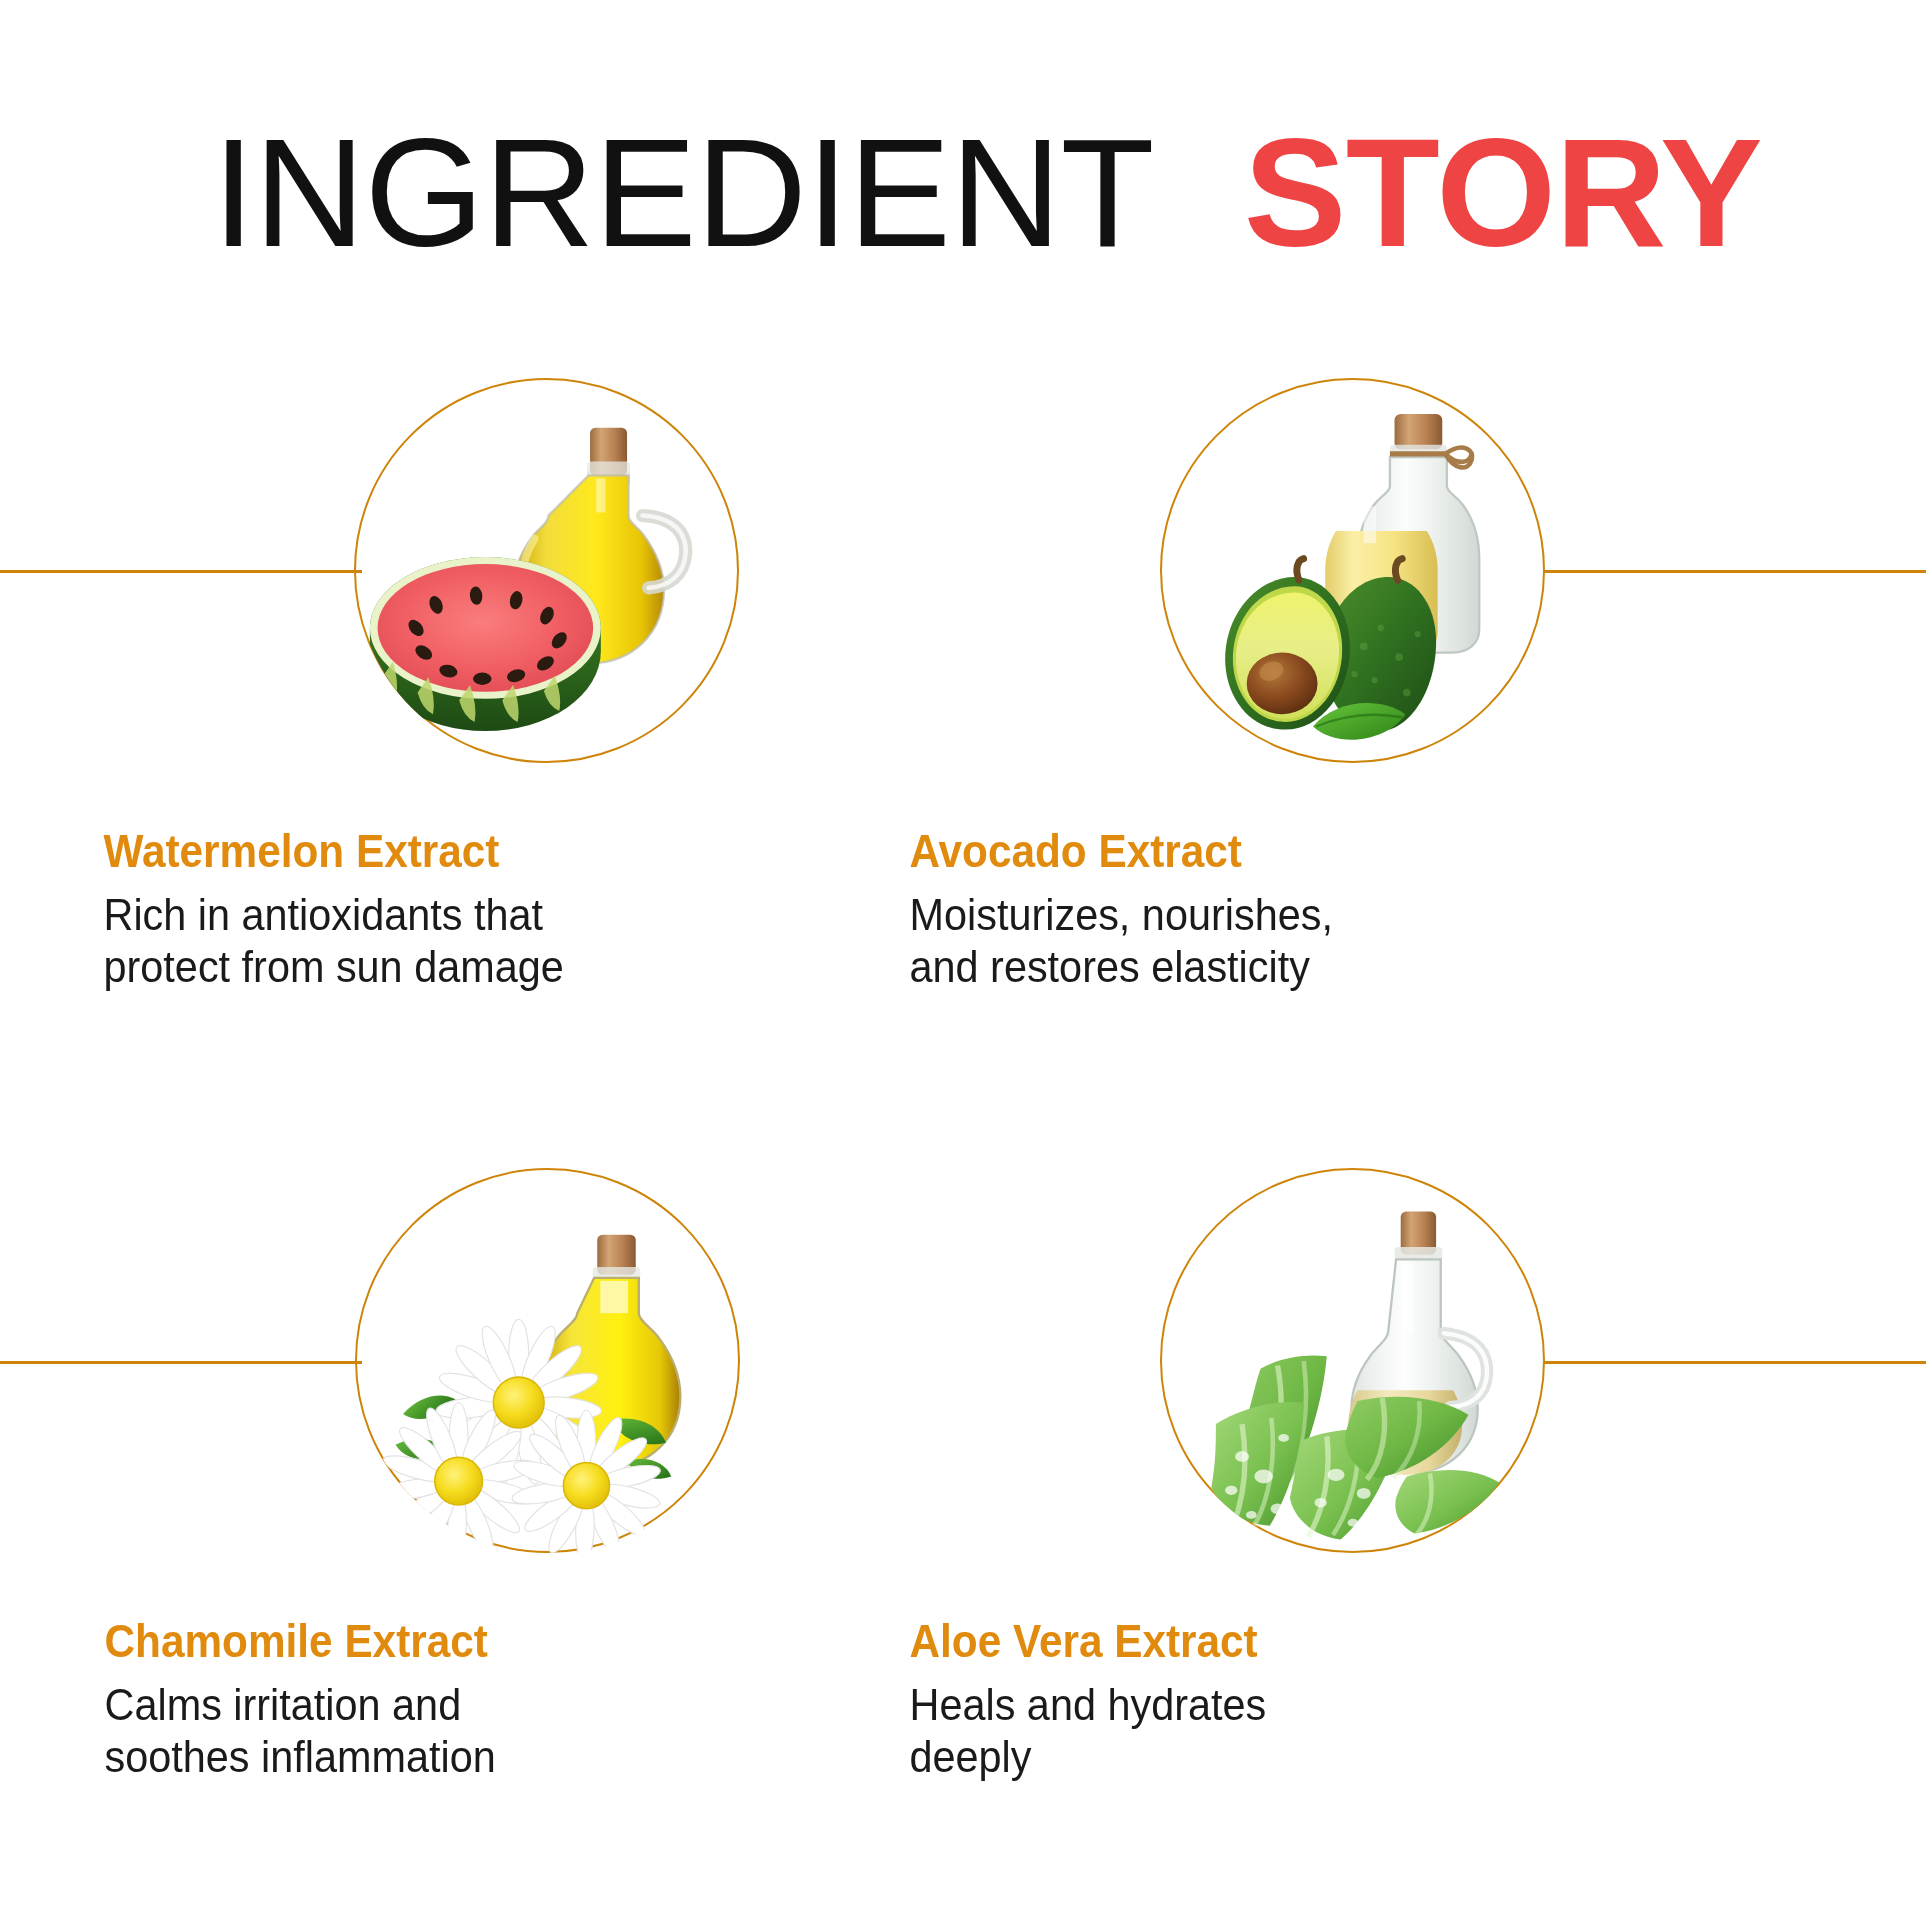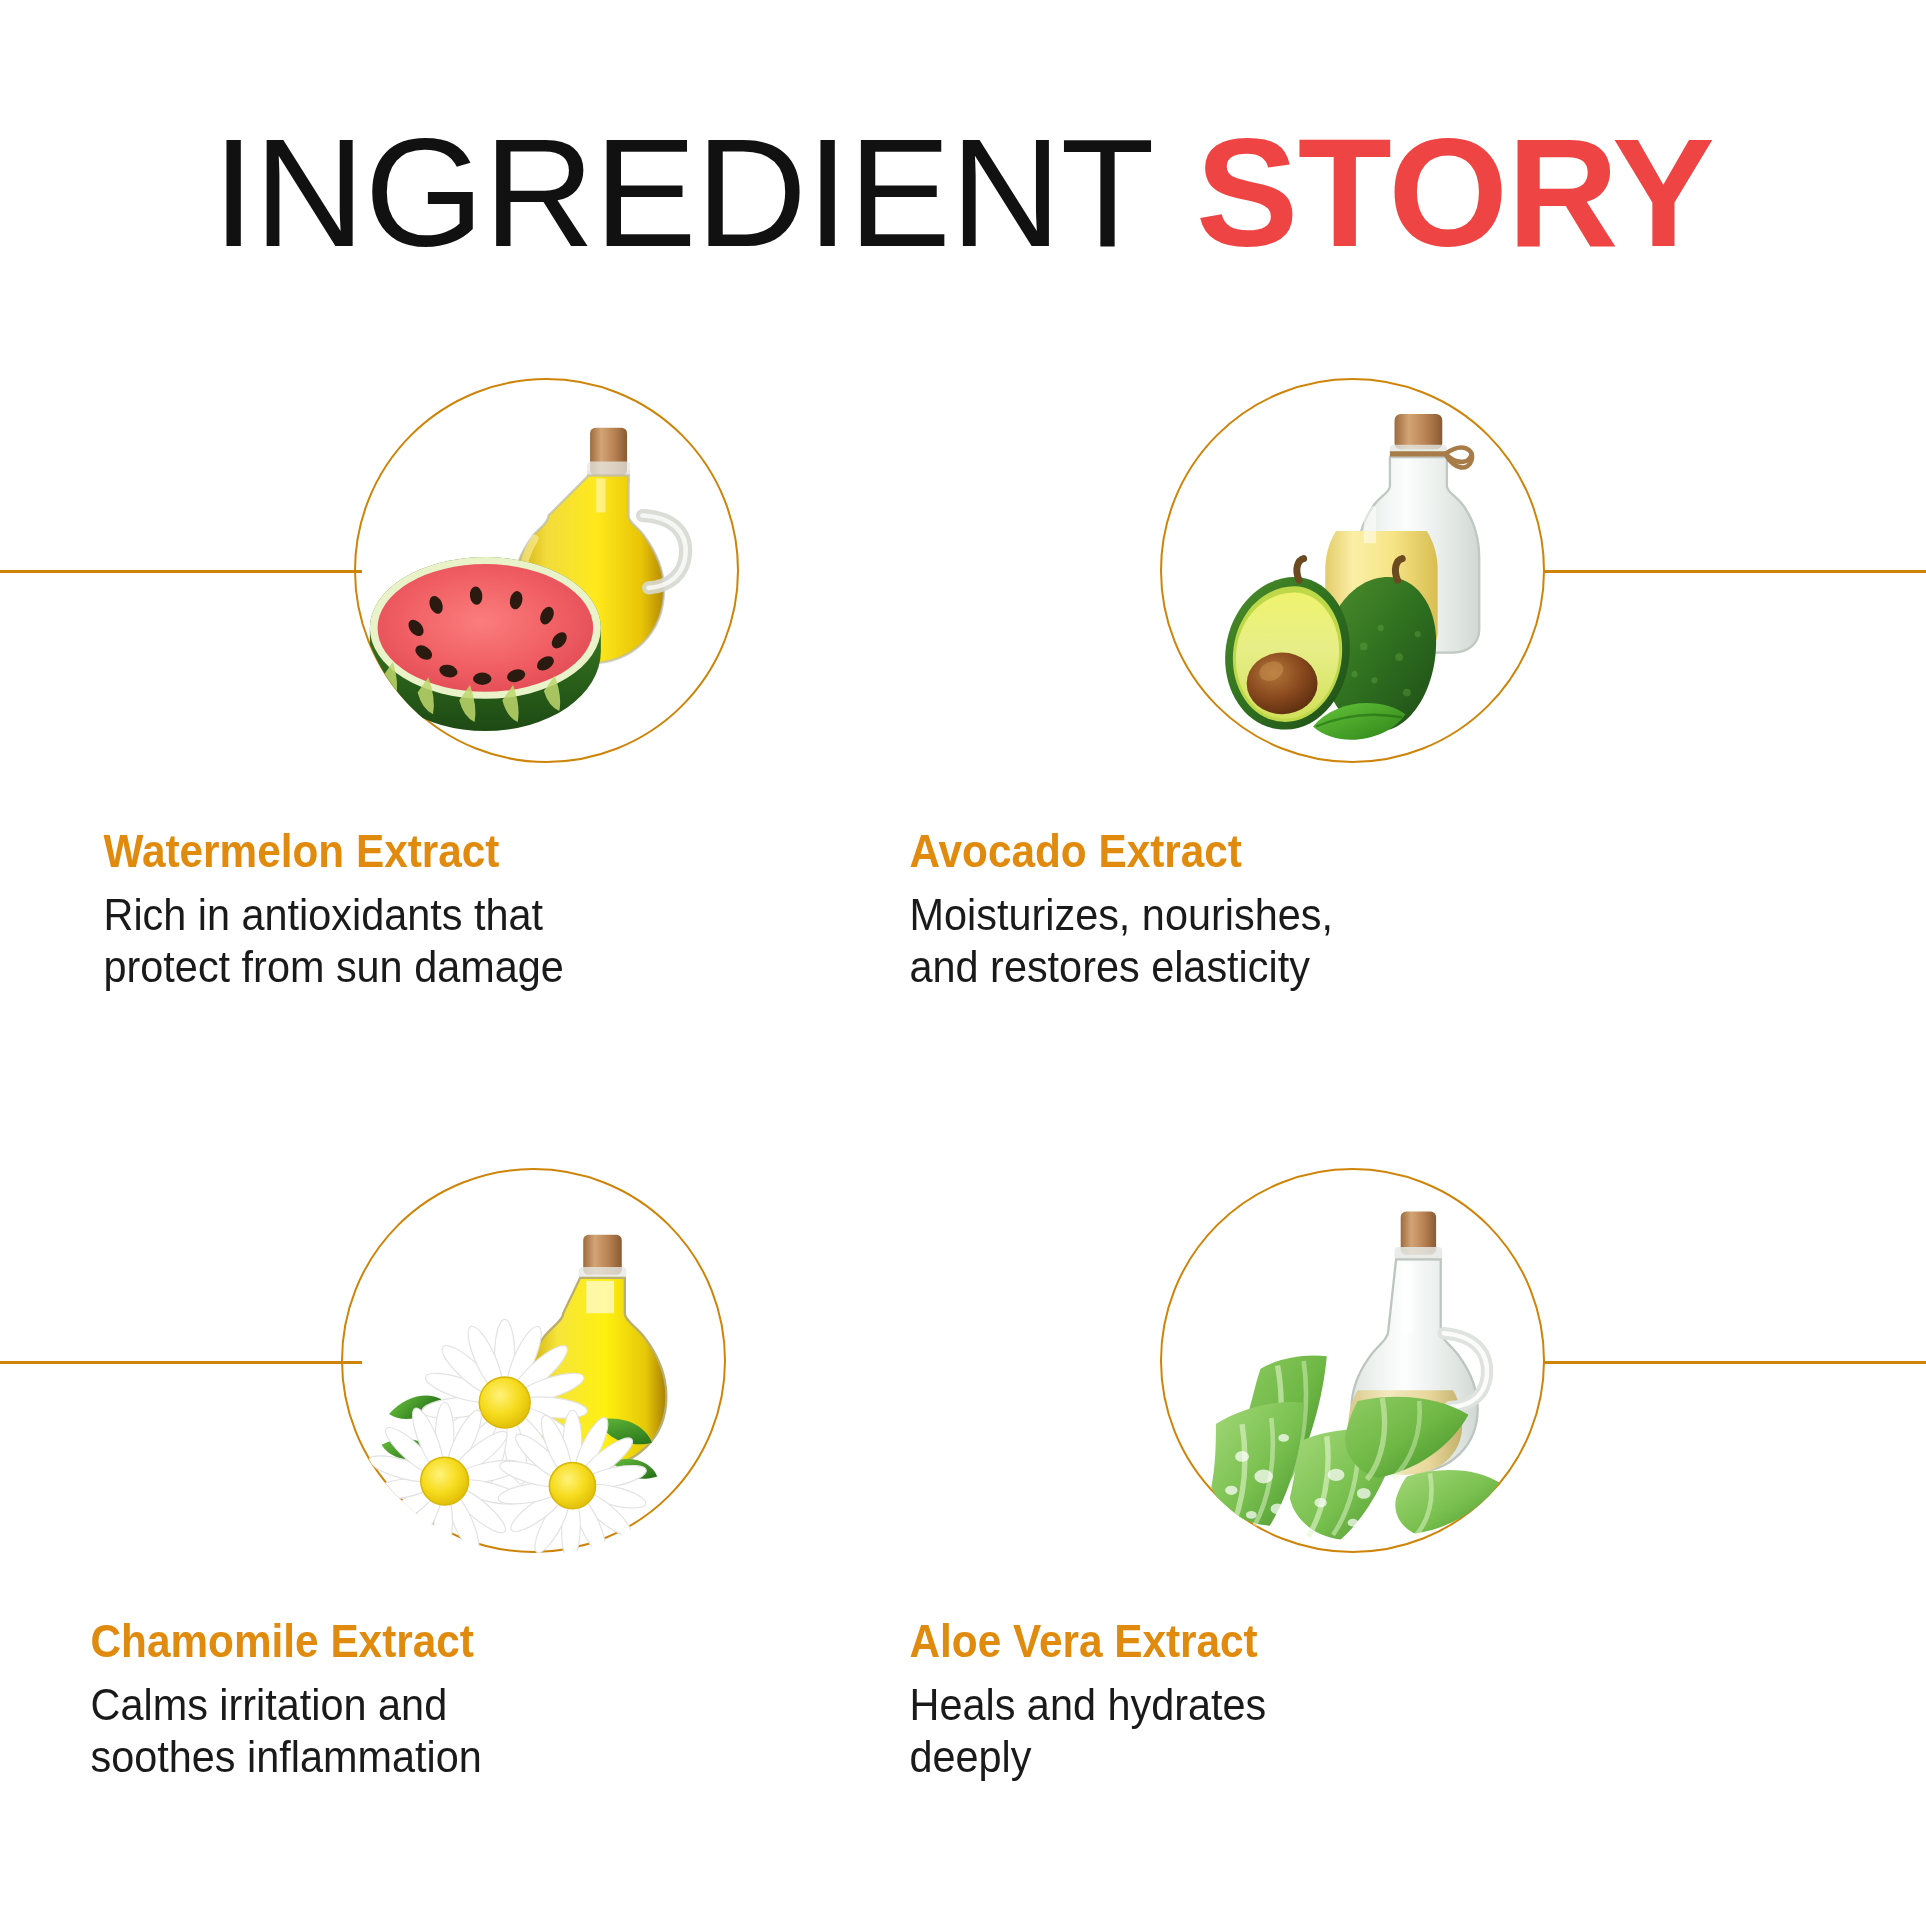--- a/index.html
+++ b/index.html
@@ -12,36 +12,36 @@
   .page{position:relative;width:1926px;height:1926px;background:#ffffff;overflow:hidden;}
 
   
   .title{
     position:absolute;left:0;top:116px;width:1926px;
     text-align:center;
     font-size:154px;line-height:154px;
     letter-spacing:-0.8px;
     white-space:nowrap;
   }
-  .title .t-light{font-weight:300;color:#111111;font-stretch:semi-condensed;}
+  .title .t-light{font-weight:300;color:#111111;font-stretch:semi-condensed;margin-left:48px;}
   .title .t-bold{font-weight:800;color:#ef4444;}
 
   
   .rule{position:absolute;height:3.1px;background:#CE8408;}
   .rule-r1-left{left:0;top:570px;width:362px;}
   .rule-r1-right{left:1543px;top:570px;width:383px;}
   .rule-r2-left{left:0;top:1361px;width:362px;}
   .rule-r2-right{left:1543px;top:1361px;width:383px;}
 
   
   .grid{position:absolute;left:0;top:0;width:1926px;height:1926px;}
   .card{position:absolute;width:963px;}
   .card-0{left:65px;top:378px;}
   .card-1{left:871px;top:378px;}
-  .card-2{left:52px;top:1168px;}
+  .card-2{left:66px;top:1168px;}
   .card-3{left:871px;top:1168px;}
 
   .circle-wrap{position:relative;width:771px;height:393px;}
   .circle{
     position:absolute;top:0;left:289px;
     width:385px;height:385px;border-radius:50%;
     border:2.3px solid #CE8408;
     box-sizing:border-box;
     overflow:visible;
   }

